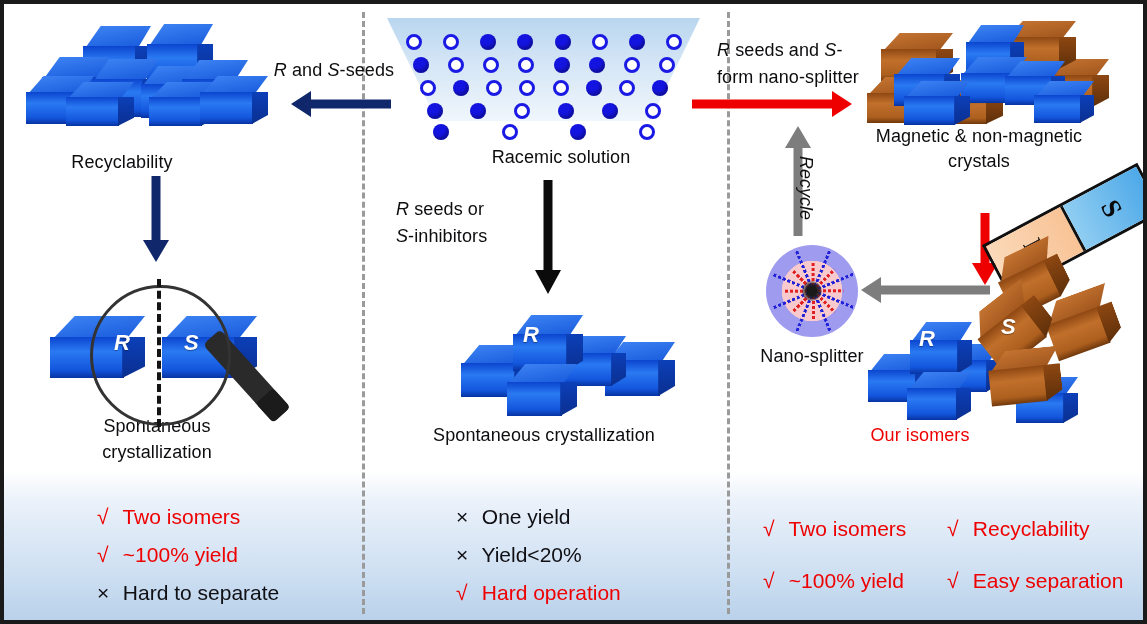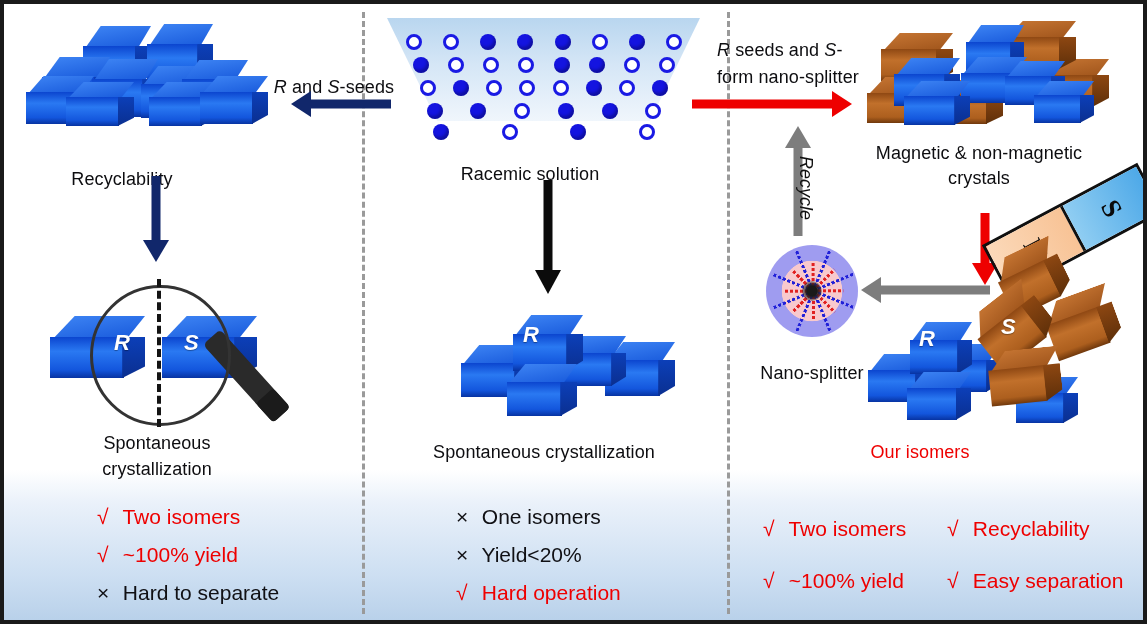--- a/index.html
+++ b/index.html
@@ -30,21 +30,21 @@
 
   
   .lbl{
     position:absolute;
     color:#0d0d10;
     font-size:18px;
     line-height:23px;
     white-space:nowrap;
     letter-spacing:.1px;
   }
-  .lbl.center{transform:translateX(-50%);text-align:center;white-space:normal;margin-top:17px;}
+  .lbl.center{transform:translateX(-50%);text-align:center;white-space:normal;}
   .lbl.red{color:#ee0000;}
   .lbl i{font-style:italic;}
 
   
   .blk{position:absolute;}
 
   
   .cube{position:absolute;}
   .cube .c-top{
     position:absolute;left:0;top:0;width:100%;height:42%;
@@ -291,22 +291,25 @@
       <div class="mol hollow" style="left: 510.14px; top: 99px;"></div>
       <div class="mol filled" style="left: 553.86px; top: 99px;"></div>
       <div class="mol filled" style="left: 597.58px; top: 99px;"></div>
       <div class="mol hollow" style="left: 641.3px; top: 99px;"></div>
       <div class="mol filled" style="left: 429px; top: 120px;"></div>
       <div class="mol hollow" style="left: 497.667px; top: 120px;"></div>
       <div class="mol filled" style="left: 566.333px; top: 120px;"></div>
       <div class="mol hollow" style="left: 635px; top: 120px;"></div>
     </div>
 
-  <div class="lbl center" style="left:526px;top:142px;text-align:right;">Racemic solution</div>
-
+  <div class="lbl center" style="left:557px;top:142px;text-align:right;">Racemic solution</div>
+
+  <div class="lbl" style="left:392px;top:192px;line-height:27px;white-space:normal;width:150px;">
+    <i>R</i> seeds or<br><i>S</i>-inhibitors
+  </div>
   <div class="arrow-v" style="left:544px;top:176px;height:115px;">
     <div class="shaft" style="background:#0b0b0b;height:95px;"></div>
     <div class="head" style="top:90px;border-top:24px solid #0b0b0b;"></div>
   </div>
 
   <div>
     <div class="cube blue blk" style="left:509px;top:311px;width:70px;height:56px;z-index:3;">
       <div class="c-top"></div>
         <div class="c-front"></div>
         <div class="c-side"></div>
@@ -507,21 +510,21 @@
   </div>
 
   <div class="lbl center red" style="left:916px;top:420px;">Our isomers</div>
 
   <div class="sum-list" id="summary-left" style="left:93px;top:494px;">
       <div class="item ok"><span class="mark">√</span><span> Two isomers</span></div>
       <div class="item ok"><span class="mark">√</span><span> ~100% yield</span></div>
       <div class="item no"><span class="mark">×</span><span> Hard to separate</span></div>
     </div>
   <div class="sum-list" id="summary-middle" style="left:452px;top:494px;">
-      <div class="item no"><span class="mark">×</span><span> One isomers</span></div>
+      <div class="item no"><span class="mark">×</span><span> One yield</span></div>
       <div class="item no"><span class="mark">×</span><span> Yield&lt;20%</span></div>
       <div class="item ok"><span class="mark">√</span><span> Hard operation</span></div>
     </div>
   <div class="sum-list" id="summary-right-1" style="left:759px;top:499px;line-height:52px;">
       <div class="item ok"><span class="mark">√</span><span> Two isomers</span></div>
       <div class="item ok"><span class="mark">√</span><span> ~100% yield</span></div>
     </div>
   <div class="sum-list" id="summary-right-2" style="left:943px;top:499px;line-height:52px;">
       <div class="item ok"><span class="mark">√</span><span> Recyclability</span></div>
       <div class="item ok"><span class="mark">√</span><span> Easy separation</span></div>

